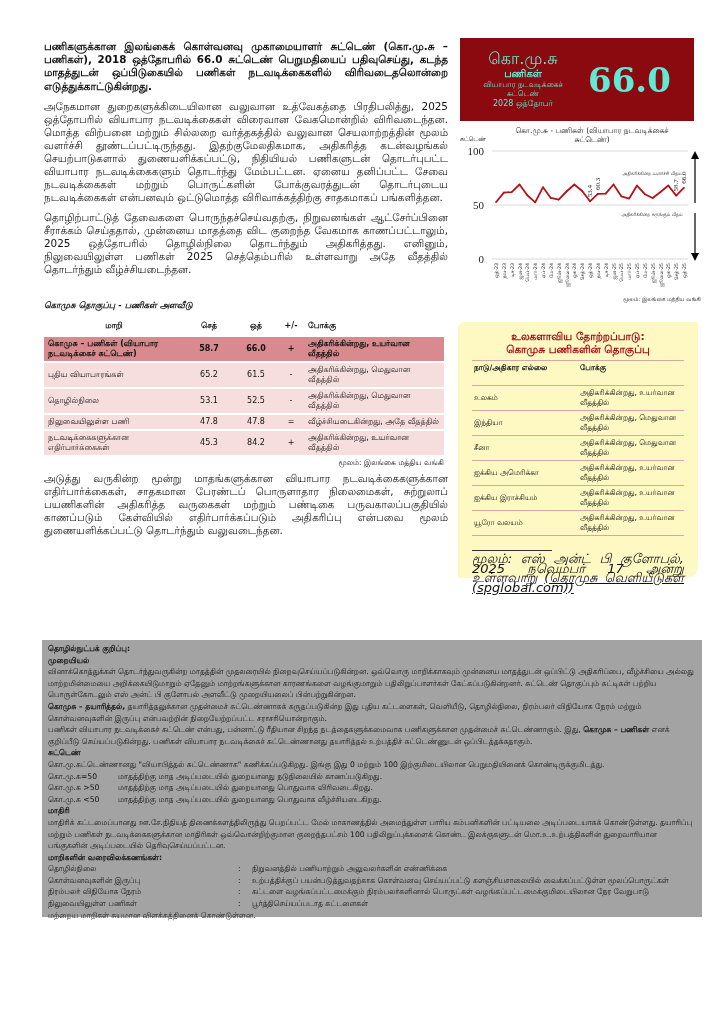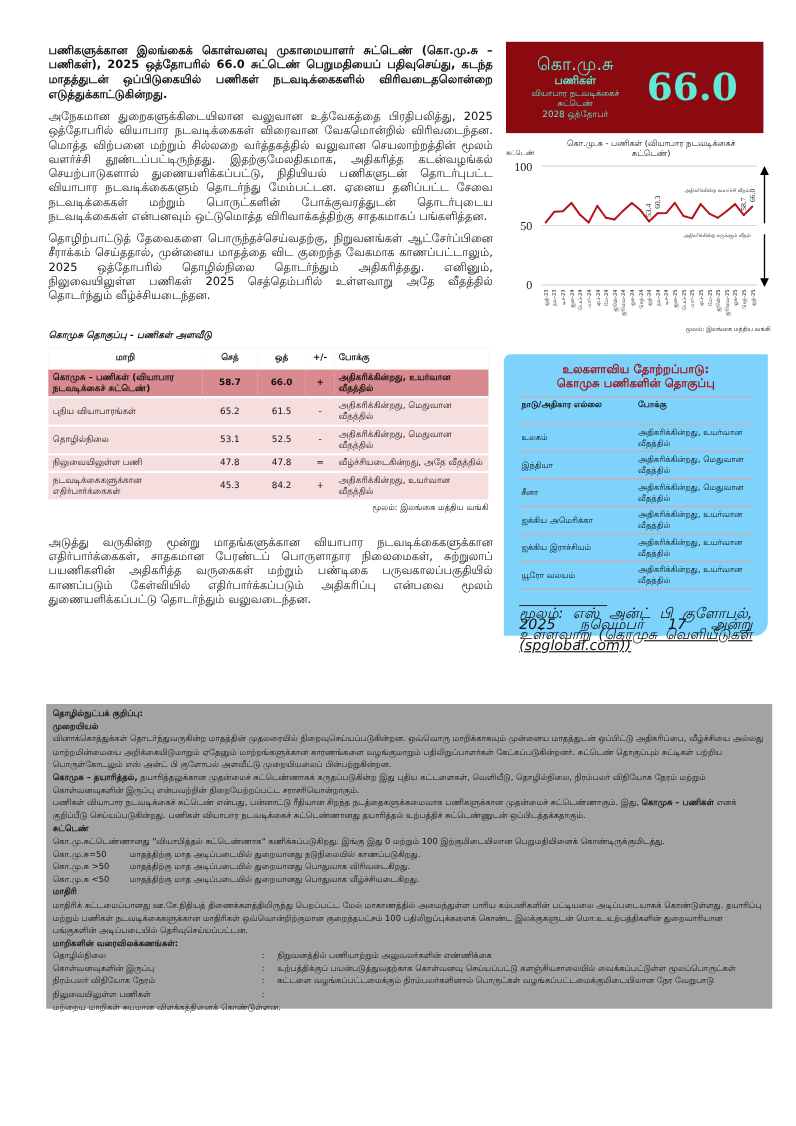--- a/index.html
+++ b/index.html
@@ -17,42 +17,42 @@
   .src1 { font-size: 7.5px; text-align: right; margin-top: 3px; width: 400px; }
   .right { position: absolute; left: 460px; top: 38px; width: 234px; }
   .kpi { background: #8b0a10; color: #5eead4; height: 83px; display: flex; align-items: center; padding: 0 8px; }
   .kpi .lbl { width: 110px; text-align: center; }
   .kpi .lbl .t1 { font-size: 16px; line-height: 18px; }
   .kpi .lbl .t2 { font-size: 10px; font-weight: bold; line-height: 12px; }
   .kpi .lbl .t3 { font-size: 7.5px; line-height: 9px; }
   .kpi .lbl .t4 { font-size: 8px; line-height: 11px; }
   .kpi .val { font-family: "DejaVu Serif", serif; font-size: 34px; font-weight: bold; margin-left: 10px; }
   .chart-wrap { position: relative; width: 250px; height: 210px; margin-left: -8px; text-decoration: underline; }
-  .box2 { position: absolute; left: 458px; top: 322px; width: 240px; height: 256px; background: #7dd3fc; border-radius: 6px 0 12px 0; padding: 8px 14px 0 14px; }
+  .box2 { position: absolute; left: 458px; top: 322px; width: 240px; height: 256px; background: #fef9c3; border-radius: 6px 0 12px 0; padding: 8px 14px 0 14px; }
   .box2 h3 { color: #a3121a; font-size: 10.5px; text-align: center; line-height: 13px; font-weight: bold; }
   table.world { width: 100%; border-collapse: collapse; font-size: 7.5px; margin-top: 4px; }
   table.world th { text-align: left; font-weight: bold; padding: 2px 2px 12px 2px; border-top: 1.5px solid #d9a6a6; border-bottom: 1.5px solid #d9a6a6; }
   table.world td { padding: 2px 2px; border-bottom: 1.5px solid #d9a6a6; line-height: 10px; height: 24px; }
   .box2 .rule { width: 80px; border-top: 1px solid #333; margin-top: 14px; }
   .box2 .src2 { font-style: italic; font-size: 13px; line-height: 9.5px; margin-top: 3px; text-align: justify; }
   .box2 .src2 u { text-decoration: underline; }
   .note { position: absolute; left: 42px; top: 640px; width: 660px; height: 277px; background: #a3a3a3; padding: 3px 6px; font-size: 7.6px; line-height: 11.6px; }
   .note .b { font-weight: bold; }
   .note .row { display: flex; }
   .note .row .k { width: 70px; }
   .note .def { display: flex; }
   .note .def .k { width: 190px; }
   .note .def .c { width: 14px; }
   .note .def .v { flex: 1; }
 </style>
 </head>
 <body>
 
 <div class="left">
-  <p class="lead">பணிகளுக்கான இலங்கைக் கொள்வனவு முகாமையாளர் சுட்டெண் (கொ.மு.சு – பணிகள்), 2025 ஒத்தோபரில் 66.0 சுட்டெண் பெறுமதியைப் பதிவுசெய்து, கடந்த மாதத்துடன் ஒப்பிடுகையில் பணிகள் நடவடிக்கைகளில் விரிவடைதலொன்றை எடுத்துக்காட்டுகின்றது.</p>
+  <p class="lead">பணிகளுக்கான இலங்கைக் கொள்வனவு முகாமையாளர் சுட்டெண் (கொ.மு.சு – பணிகள்), 2018 ஒத்தோபரில் 66.0 சுட்டெண் பெறுமதியைப் பதிவுசெய்து, கடந்த மாதத்துடன் ஒப்பிடுகையில் பணிகள் நடவடிக்கைகளில் விரிவடைதலொன்றை எடுத்துக்காட்டுகின்றது.</p>
   <p class="para">அநேகமான துறைகளுக்கிடையிலான வலுவான உத்வேகத்தை பிரதிபலித்து, 2025 ஒத்தோபரில் வியாபார நடவடிக்கைகள் விரைவான வேகமொன்றில் விரிவடைந்தன. மொத்த விற்பனை மற்றும் சில்லறை வர்த்தகத்தில் வலுவான செயலாற்றத்தின் மூலம் வளர்ச்சி தூண்டப்பட்டிருந்தது. இதற்குமேலதிகமாக, அதிகரித்த கடன்வழங்கல் செயற்பாடுகளால் துணையளிக்கப்பட்டு, நிதியியல் பணிகளுடன் தொடர்புபட்ட வியாபார நடவடிக்கைகளும் தொடர்ந்து மேம்பட்டன. ஏனைய தனிப்பட்ட சேவை நடவடிக்கைகள் மற்றும் பொருட்களின் போக்குவரத்துடன் தொடர்புடைய நடவடிக்கைகள் என்பனவும் ஒட்டுமொத்த விரிவாக்கத்திற்கு சாதகமாகப் பங்களித்தன.</p>
   <p class="para">தொழிற்பாட்டுத் தேவைகளை பொருந்தச்செய்வதற்கு, நிறுவனங்கள் ஆட்சேர்ப்பினை சீராக்கம் செய்ததால், முன்னைய மாதத்தை விட குறைந்த வேகமாக காணப்பட்டாலும், 2025 ஒத்தோபரில் தொழில்நிலை தொடர்ந்தும் அதிகரித்தது. எனினும், நிலுவையிலுள்ள பணிகள் 2025 செத்தெம்பரில் உள்ளவாறு அதே வீதத்தில் தொடர்ந்தும் வீழ்ச்சியடைந்தன.</p>
 
   <div class="tbl-title">கொமுசு தொகுப்பு -  பணிகள் அளவீடு</div>
   <table class="main">
     <thead>
       <tr>
         <th style="width:140px">மாறி</th>
         <th style="width:50px">செத்</th>
         <th style="width:44px">ஒத்</th>
@@ -92,21 +92,21 @@
         <tr>
           <td>நடவடிக்கைகளுக்கான எதிர்பார்க்கைகள்</td>
           <td class="num">45.3</td>
           <td class="num">84.2</td>
           <td class="num">+</td>
           <td>அதிகரிக்கின்றது, உயர்வான வீதத்தில்</td>
         </tr>
       </tbody>
   </table>
   <div class="src1">மூலம்: இலங்கை மத்திய வங்கி</div>
-  <p class="para" style="margin-top:20px">அடுத்து வருகின்ற மூன்று மாதங்களுக்கான வியாபார நடவடிக்கைகளுக்கான எதிர்பார்க்கைகள், சாதகமான பேரண்டப் பொருளாதார நிலைமைகள், சுற்றுலாப் பயணிகளின் அதிகரித்த வருகைகள் மற்றும் பண்டிகை பருவகாலப்பகுதியில் காணப்படும் கேள்வியில் எதிர்பார்க்கப்படும் அதிகரிப்பு என்பவை மூலம் துணையளிக்கப்பட்டு தொடர்ந்தும் வலுவடைந்தன.</p>
+  <p class="para" style="margin-top:4px">அடுத்து வருகின்ற மூன்று மாதங்களுக்கான வியாபார நடவடிக்கைகளுக்கான எதிர்பார்க்கைகள், சாதகமான பேரண்டப் பொருளாதார நிலைமைகள், சுற்றுலாப் பயணிகளின் அதிகரித்த வருகைகள் மற்றும் பண்டிகை பருவகாலப்பகுதியில் காணப்படும் கேள்வியில் எதிர்பார்க்கப்படும் அதிகரிப்பு என்பவை மூலம் துணையளிக்கப்பட்டு தொடர்ந்தும் வலுவடைந்தன.</p>
 </div>
 
 <div class="right">
   <div class="kpi">
     <div class="lbl">
       <div class="t1">கொ.மு.சு</div>
       <div class="t2">பணிகள்</div>
       <div class="t3">வியாபார நடவடிக்கைச்</div>
       <div class="t3">சுட்டெண்</div>
       <div class="t4">2028 ஒத்தோபர்</div>
@@ -272,16 +272,17 @@
         <span class="v">உற்பத்திக்குப் பயன்படுத்துவதற்காக கொள்வனவு செய்யப்பட்டு களஞ்சியசாலையில் வைக்கப்பட்டுள்ள மூலப்பொருட்கள்</span>
       </div>
       <div class="def">
         <span class="k">நிரம்பலர் விநியோக நேரம்</span>
         <span class="c">:</span>
         <span class="v">கட்டளை வழங்கப்பட்டமைக்கும் நிரம்பலர்களினால் பொருட்கள் வழங்கப்பட்டமைக்குமிடையிலான நேர வேறுபாடு</span>
       </div>
       <div class="def">
         <span class="k">நிலுவையிலுள்ள பணிகள்</span>
         <span class="c">:</span>
+        <span class="v">பூர்த்திசெய்யப்படாத கட்டளைகள்</span>
       </div>
     </div>
   <div>மற்றைய மாறிகள் சுயமான விளக்கத்தினைக் கொண்டுள்ளன.</div>
 </div>
 
 </body></html>

